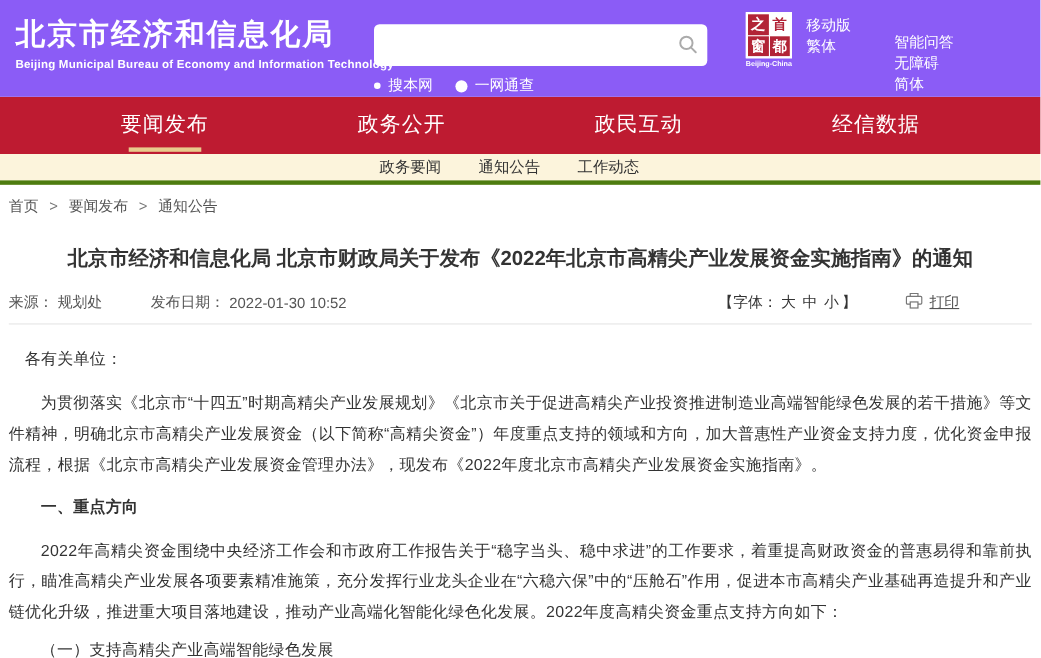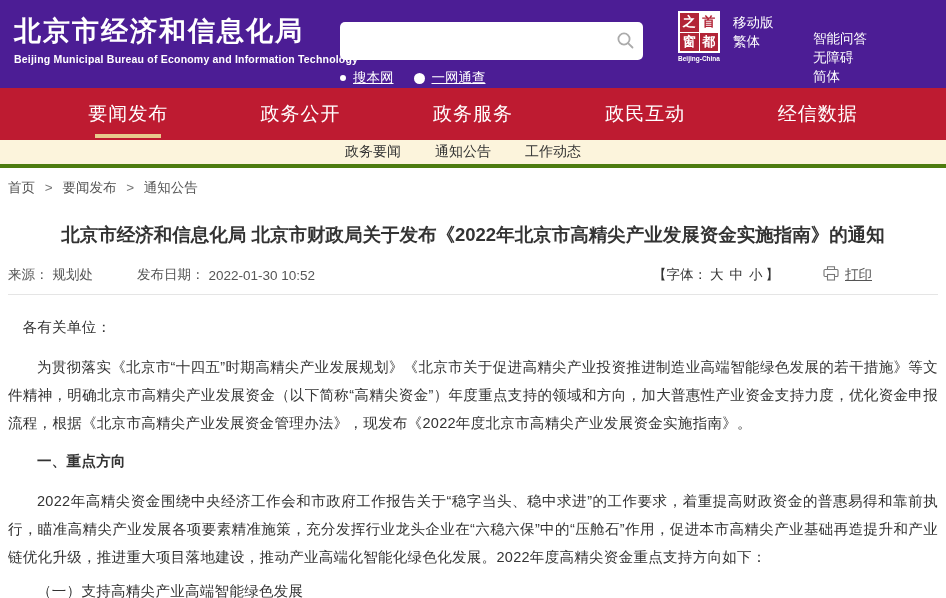--- a/index.html
+++ b/index.html
@@ -6,30 +6,30 @@
   html, body { width: 946px; height: 598px; overflow: hidden; }
   body {
     font-family: "Liberation Sans", "DejaVu Sans", sans-serif;
     background: #ffffff;
     color: #333;
     position: relative;
   }
   a { text-decoration: none; color: inherit; cursor: pointer; }
 
   
-  .header { height: 88px; background: #4c1d95; position: relative; }
+  .header { height: 88px; background: #8b5cf6; position: relative; }
   .brand { position: absolute; left: 14px; top: 16px; color: #fff; }
   .brand-cn { font-size: 27px; font-weight: bold; letter-spacing: 2px; line-height: 30px; }
   .brand-en { font-size: 10.5px; font-weight: bold; margin-top: 7px; letter-spacing: 0.2px; }
 
   .search-wrap { position: absolute; left: 340px; top: 22px; width: 303px; }
   .search-box { width: 303px; height: 38px; background: #fff; border-radius: 5px; position: relative; }
   .search-input { position: absolute; left: 10px; top: 2px; width: 255px; height: 34px; border: none; outline: none; font-size: 14px; background: transparent; }
   .search-btn { position: absolute; right: 8px; top: 9px; width: 20px; height: 20px; background: none; border: none; cursor: pointer; }
-  .scopes { display: flex; gap: 20px; margin-top: 9px; color: #fff; font-size: 13.5px; align-items: center; text-decoration: underline; }
+  .scopes { display: flex; gap: 20px; margin-top: 9px; color: #fff; font-size: 13.5px; align-items: center; }
   .scope { display: flex; align-items: center; gap: 7px; cursor: pointer; }
   .radio-ring { width: 6px; height: 6px; border: 3px solid #fff; border-radius: 50%; }
   .radio-dot { width: 11px; height: 11px; background: #fff; border-radius: 50%; }
 
   .logo-wrap { position: absolute; left: 671px; top: 11px; width: 56px; text-align: center; cursor: pointer; }
   .logo-grid { width: 42px; height: 42px; margin: 0 auto; display: grid; grid-template-columns: 1fr 1fr; grid-template-rows: 1fr 1fr; gap: 1px; background: #fff; border: 2px solid #fff; }
   .logo-cell { background: #B22437; color: #fff; display: flex; align-items: center; justify-content: center; font-size: 13px; font-weight: bold; }
   .logo-cell.inverted { background: #fff; color: #B22437; }
   .logo-caption { color: #fff; font-size: 6.5px; margin-top: 2px; font-weight: bold; }
 
@@ -121,21 +121,20 @@
   <div class="quick-links links-col2">
     <a>智能问答</a>
     <a>无障碍</a>
     <a>简体</a>
   </div>
 </div>
 
 <div class="nav">
   <a class="nav-item active">要闻发布</a>
   <a class="nav-item">政务公开</a>
-  <a class="nav-item">政务服务</a>
   <a class="nav-item">政民互动</a>
   <a class="nav-item">经信数据</a>
 </div>
 
 <div class="subnav">
   <a class="subnav-item">政务要闻</a>
   <a class="subnav-item">通知公告</a>
   <a class="subnav-item">工作动态</a>
 </div>
 

